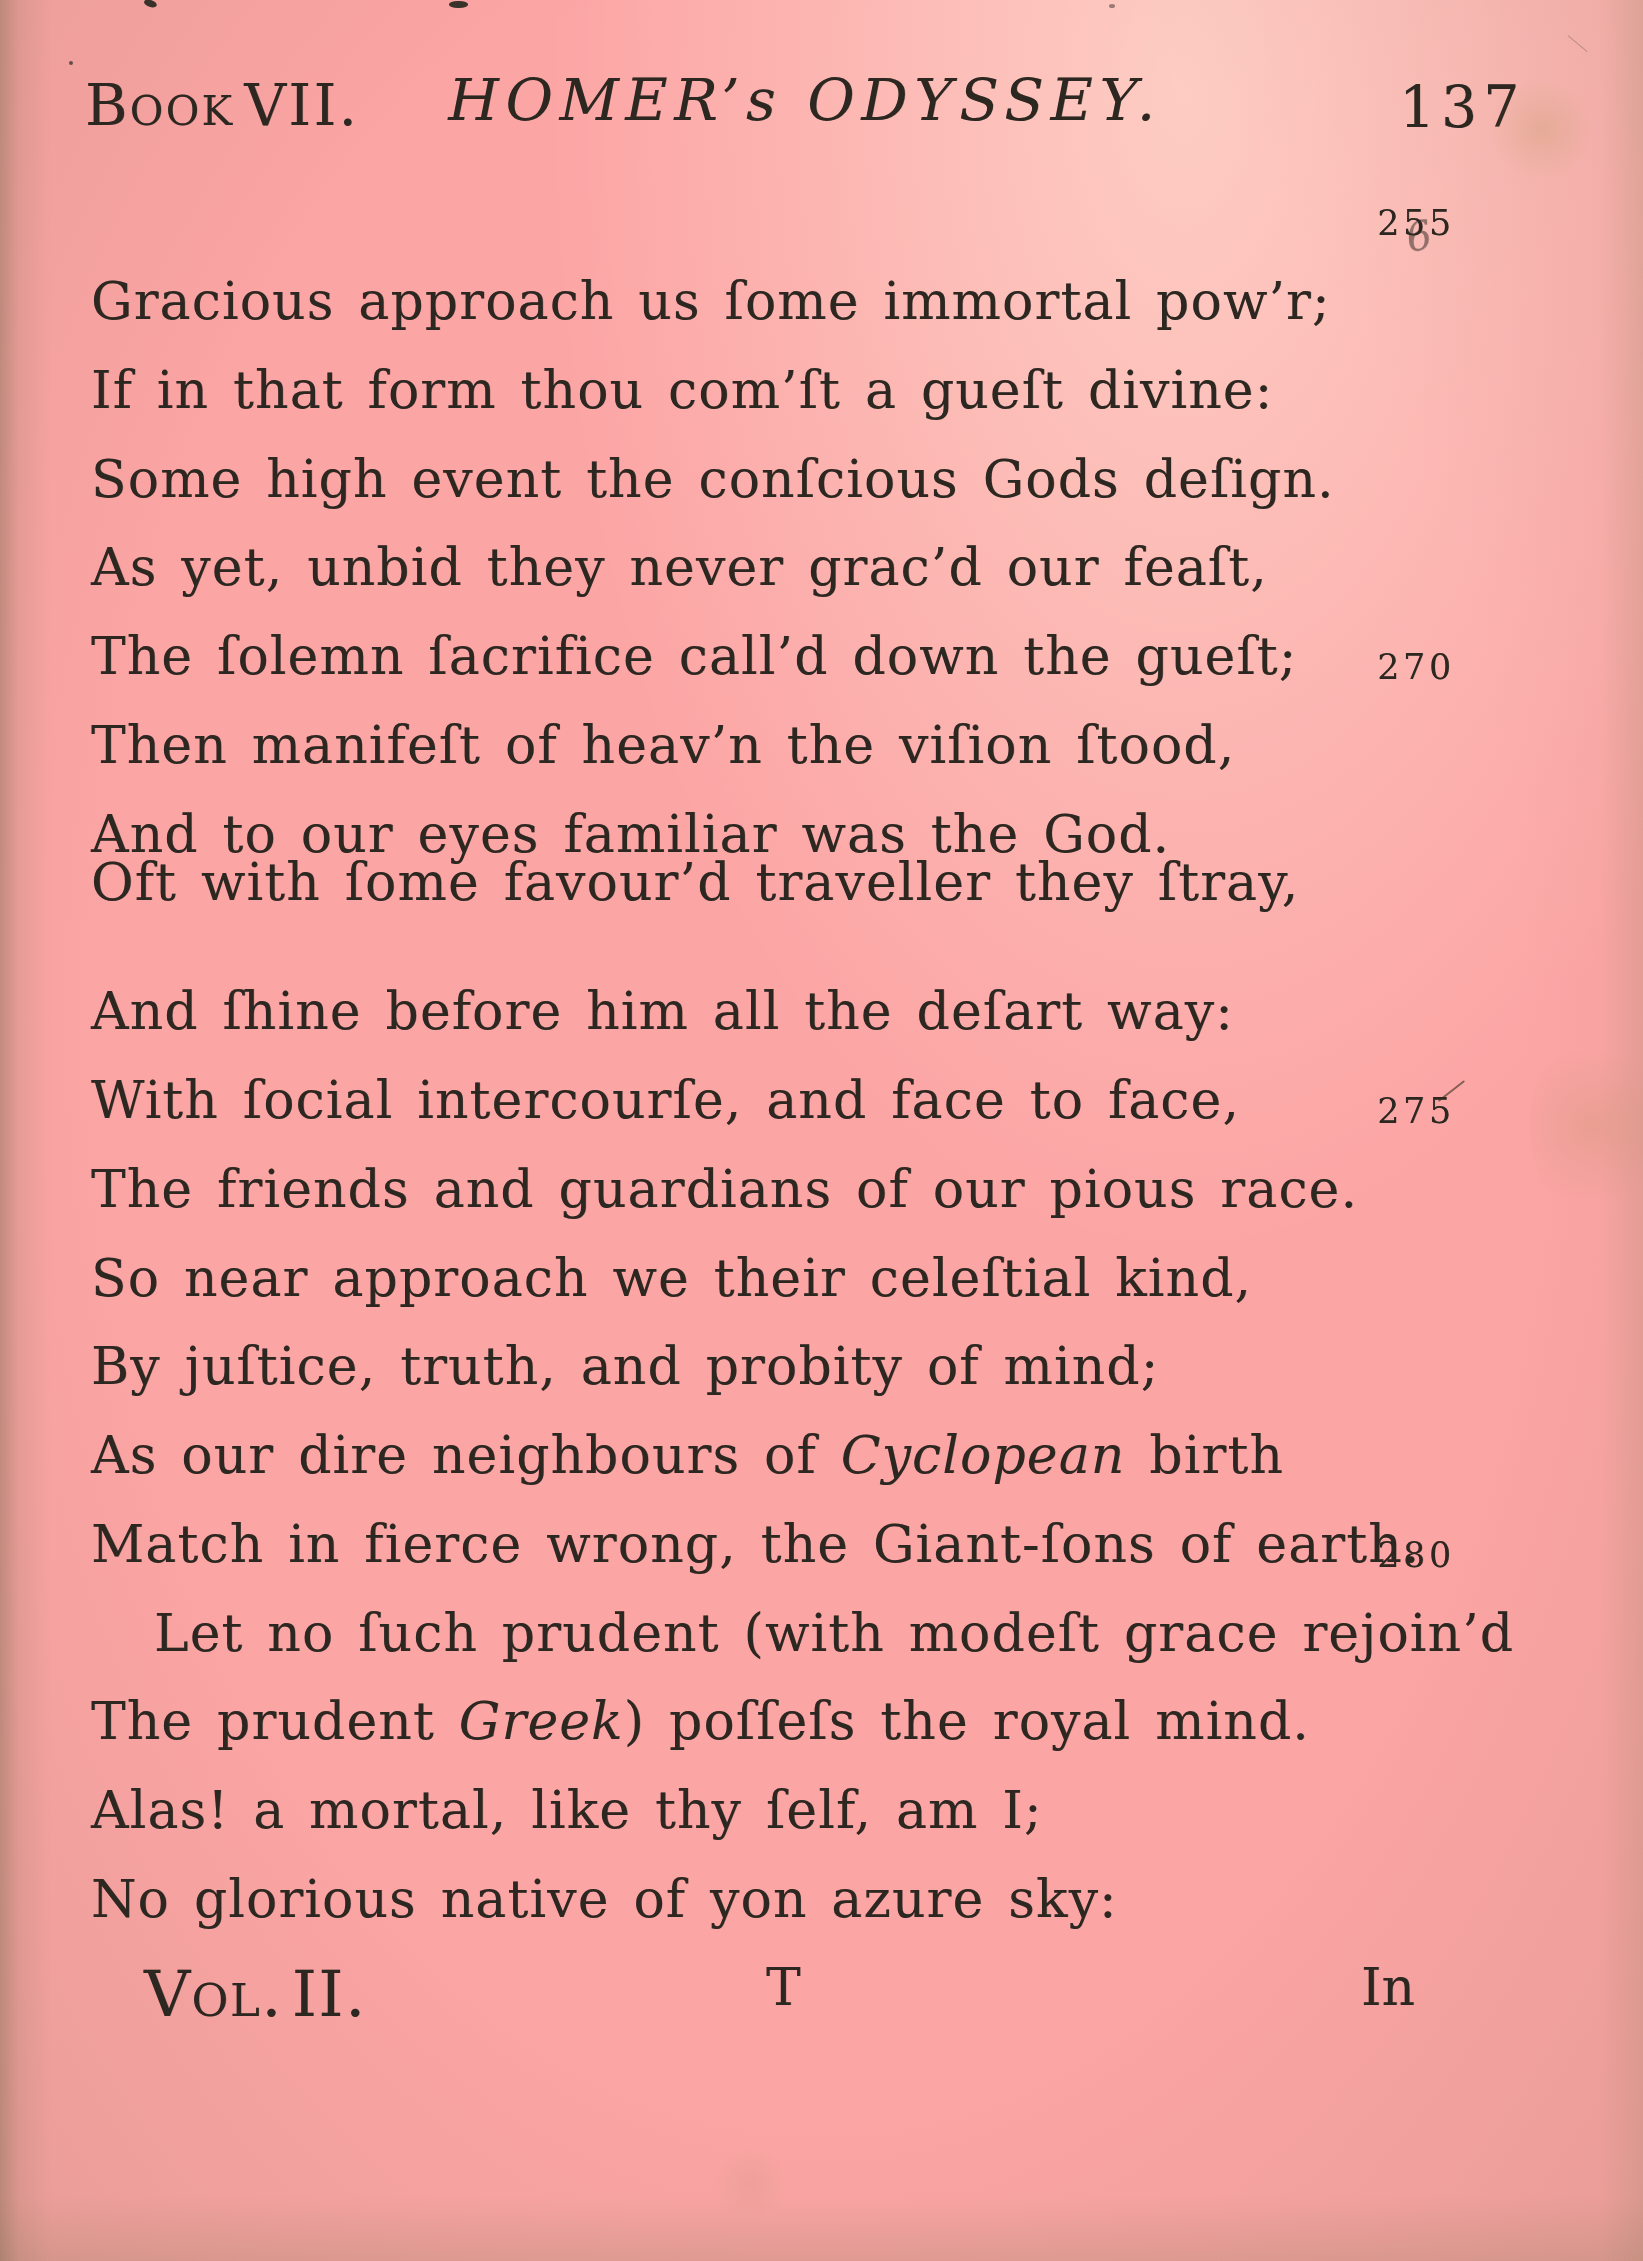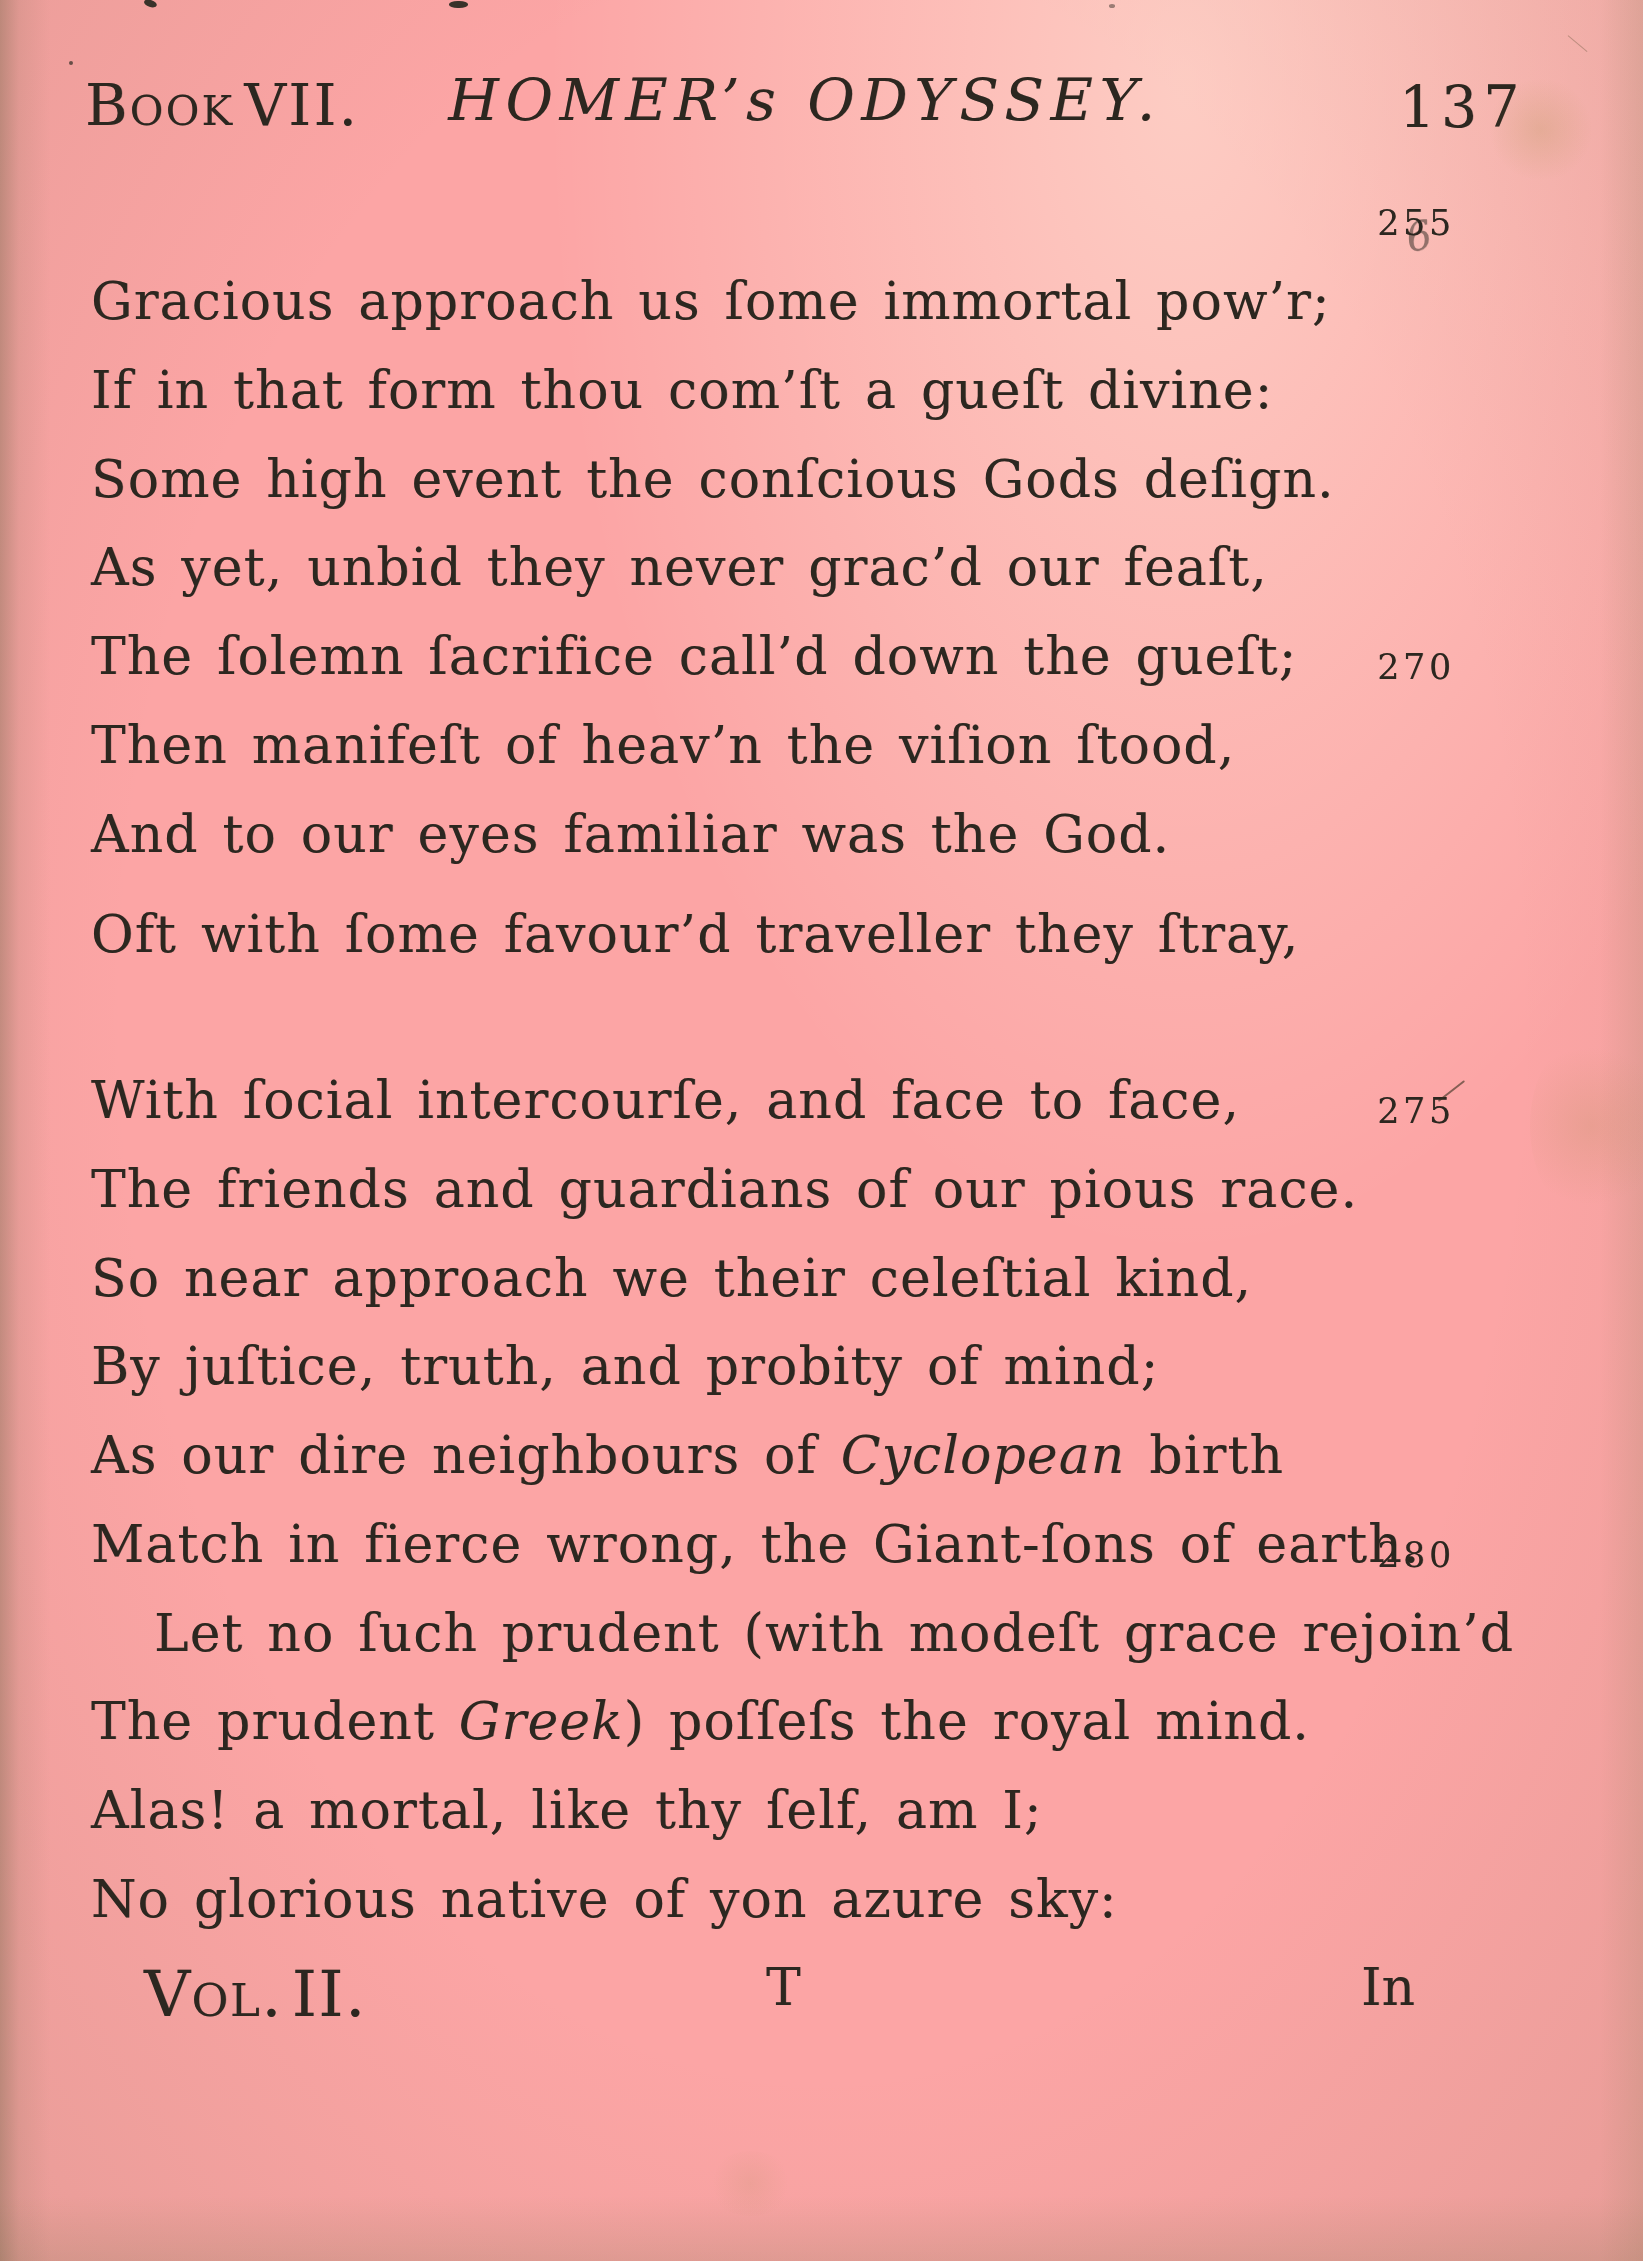--- a/index.html
+++ b/index.html
@@ -74,21 +74,22 @@
   <div class="hdr-page">137</div>
 
   <div class="poem">
       <div class="poem-line" style="top: 275px;"><span>Gracious approach us ſome immortal pow’r;</span></div>
       <div class="poem-line" style="top: 364px;"><span>If in that form thou com’ſt a gueſt divine:</span></div>
       <div class="poem-line" style="top: 453px;"><span>Some high event the conſcious Gods deſign.</span></div>
       <div class="poem-line" style="top: 541px;"><span>As yet, unbid they never grac’d our feaſt,</span></div>
       <div class="poem-line" style="top: 630px; text-align: center;"><span>The ſolemn ſacrifice call’d down the gueſt;</span></div>
       <div class="poem-line" style="top: 719px;"><span>Then manifeſt of heav’n the viſion ſtood,</span></div>
       <div class="poem-line" style="top: 808px;"><span>And to our eyes familiar was the God.</span></div>
-      <div class="poem-line" style="top: 908px;"><span>Oft with ſome favour’d traveller they ſtray,</span></div>
+      <div class="poem-line" style="top: 856px;"><span>Oft with ſome favour’d traveller they ſtray,</span></div>
+      <div class="poem-line" style="top: 985px;"><span>And ſhine before him all the deſart way:</span></div>
       <div class="poem-line" style="top: 1074px;"><span>With ſocial intercourſe, and face to face,</span></div>
       <div class="poem-line" style="top: 1163px;"><span>The friends and guardians of our pious race.</span></div>
       <div class="poem-line" style="top: 1252px;"><span>So near approach we their celeſtial kind,</span></div>
       <div class="poem-line" style="top: 1340px;"><span>By juſtice, truth, and probity of mind;</span></div>
       <div class="poem-line" style="top: 1429px;"><span>As our dire neighbours of </span><span class="it">Cyclopean</span><span> birth</span></div>
       <div class="poem-line" style="top: 1518px;"><span>Match in fierce wrong, the Giant-ſons of earth.</span></div>
       <div class="poem-line indent" style="top: 1607px;"><span>Let no ſuch prudent (with modeſt grace rejoin’d</span></div>
       <div class="poem-line" style="top: 1695px;"><span>The prudent </span><span class="it">Greek</span><span>) poſſeſs the royal mind.</span></div>
       <div class="poem-line" style="top: 1784px;"><span>Alas! a mortal, like thy ſelf, am I;</span></div>
       <div class="poem-line" style="top: 1873px;"><span>No glorious native of yon azure sky:</span></div>

